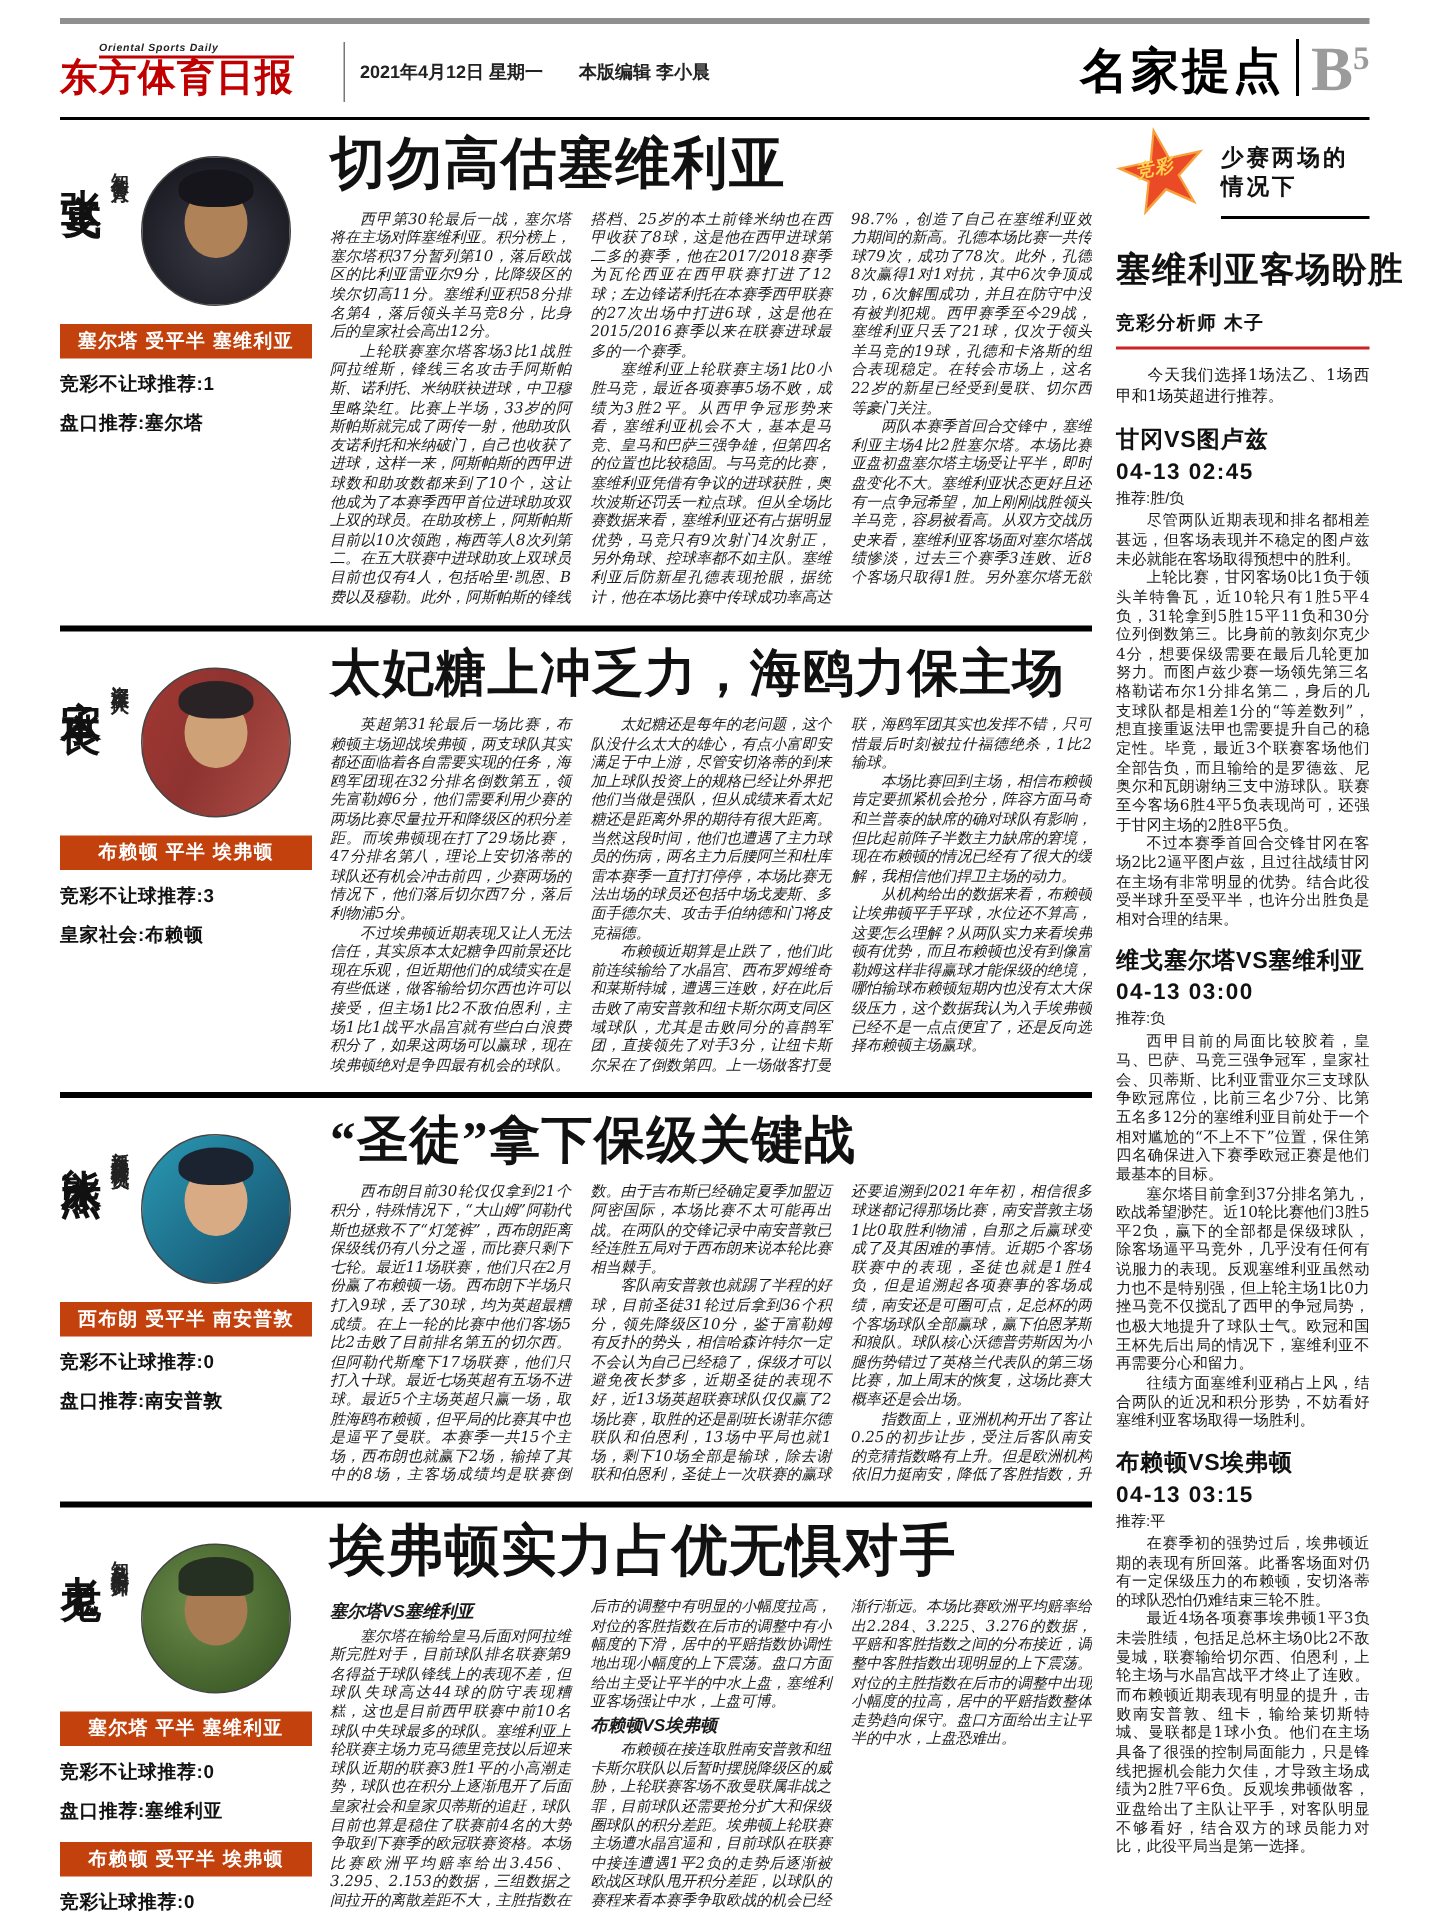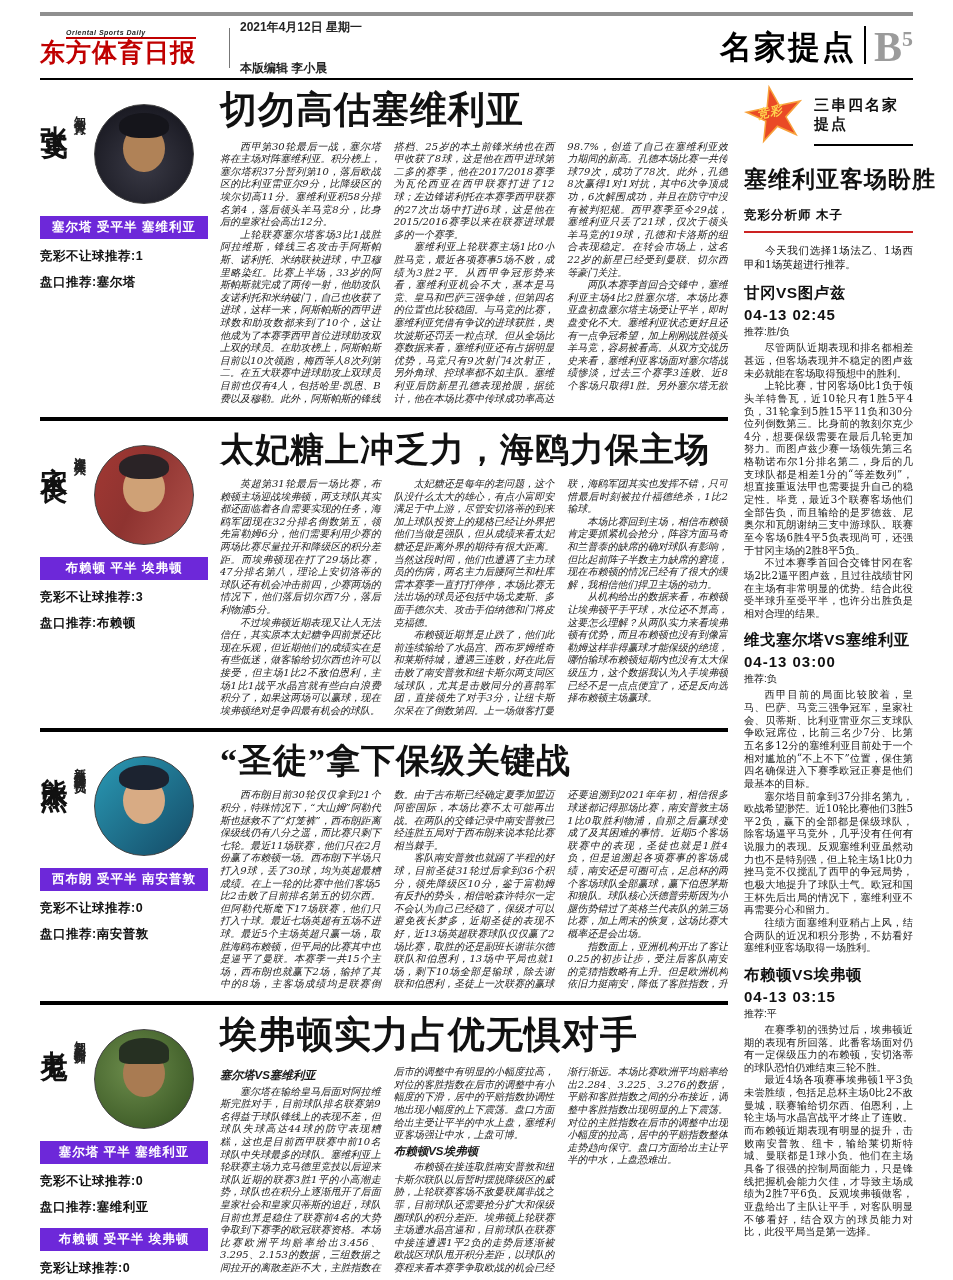--- a/index.html
+++ b/index.html
@@ -9,21 +9,21 @@
 
   
   .top-rule{height:4px;background:#8f8f8f;margin-bottom:6px;}
   .header{display:flex;align-items:center;height:52px;border-bottom:2px solid #000;padding-bottom:4px;}
   .logo{display:flex;flex-direction:column;justify-content:center;margin-right:23px;}
   .logo-en{font-size:7px;font-style:italic;font-weight:bold;color:#222;border-bottom:2px solid #c00000;
            letter-spacing:.5px;padding-bottom:1px;margin-left:26px;}
   .logo-cn{font-size:25px;font-weight:900;color:#c00000;letter-spacing:1px;line-height:1.1;
            font-family:"Liberation Serif",serif;}
   .hdr-div{width:1px;height:40px;background:#777;margin:0 10px;}
-  .hdr-info{display:flex;flex-direction:column;gap:24px;}
+  .hdr-info{display:flex;gap:24px;}
   .hdr-date,.hdr-editor{font-size:12px;font-weight:bold;color:#222;}
   .hdr-right{margin-left:auto;display:flex;}
   .hdr-section{font-size:32px;font-weight:900;letter-spacing:2px;color:#000;
                font-family:"Liberation Serif",serif;}
   .hdr-bar{width:2px;height:38px;background:#000;margin:0 8px;}
   .pg-b{font-size:42px;font-weight:900;color:#9b9b9b;font-family:"Liberation Serif",serif;line-height:1;}
   .pg-n{font-size:22px;font-weight:900;color:#9b9b9b;font-family:"Liberation Serif",serif;}
 
   
   .main{display:flex;gap:16px;}
@@ -42,21 +42,21 @@
   .avatar::before{content:"";position:absolute;left:29%;top:20%;width:42%;height:48%;border-radius:50%;}
   .avatar::after{content:"";position:absolute;left:24%;top:8%;width:52%;height:26%;border-radius:50% 50% 40% 40%;}
   .avatar-1{background:radial-gradient(circle at 50% 60%,#3a3a46 0%,#1d1d26 70%,#101016 100%);}
   .avatar-1::before{background:#b08257;} .avatar-1::after{background:#15151b;}
   .avatar-2{background:linear-gradient(115deg,#a23833 0%,#8e3330 45%,#b0514a 100%);}
   .avatar-2::before{background:#cfa176;} .avatar-2::after{background:#2a2326;}
   .avatar-3{background:linear-gradient(135deg,#2république 0%,#000 0%);background:linear-gradient(135deg,#2a9ab5 0%,#144a66 100%);}
   .avatar-3::before{background:#d8ab84;} .avatar-3::after{background:#1c2330;}
   .avatar-4{background:radial-gradient(circle at 40% 40%,#6d8d4c 0%,#3c5a26 80%);}
   .avatar-4::before{background:#a97b52;} .avatar-4::after{background:#263022;border-radius:50% 50% 20% 20%;}
-  .tagbar{margin-top:12px;background:#6d28d9;color:#fff;font-weight:bold;font-size:12.5px;
+  .tagbar{margin-top:12px;background:#c2410c;color:#fff;font-weight:bold;font-size:12.5px;
           text-align:center;padding:3px 0;letter-spacing:1px;}
   .rec{font-size:12.5px;font-weight:bold;margin-top:9px;letter-spacing:.5px;}
   .pick-group{margin-bottom:6px;}
 
   .art-col{flex:1;min-width:0;}
   .headline{font-size:37px;font-weight:900;margin:0 0 10px 0;letter-spacing:1px;line-height:1.1;
             font-family:"Liberation Serif",serif;white-space:nowrap;}
   .headline.h2s{font-size:34px;}
   .body{column-count:3;column-gap:13px;column-fill:auto;overflow:hidden;
         font-family:"DejaVu Serif","Liberation Serif",serif;font-size:10px;line-height:1.26;
@@ -143,21 +143,21 @@
       <section class="band sep">
         <div class="author-col">
           <div class="author-top">
             <div class="a-name">宋承良</div>
             <div class="a-title">资深媒体人</div>
             <div class="avatar avatar-2"></div>
           </div>
           <div class="pick-group">
             <div class="tagbar">布赖顿 平半 埃弗顿</div>
             <div class="rec">竞彩不让球推荐:3</div>
-            <div class="rec">盘口推荐:布赖顿</div>
+            <div class="rec">皇家社会:布赖顿</div>
           </div>
         </div>
         <div class="art-col">
           <h1 class="headline h2s">太妃糖上冲乏力，海鸥力保主场</h1>
           <div class="body b2">
             <p>英超第31轮最后一场比赛，布赖顿主场迎战埃弗顿，两支球队其实都还面临着各自需要实现的任务，海鸥军团现在32分排名倒数第五，领先富勒姆6分，他们需要利用少赛的两场比赛尽量拉开和降级区的积分差距。而埃弗顿现在打了29场比赛，47分排名第八，理论上安切洛蒂的球队还有机会冲击前四，少赛两场的情况下，他们落后切尔西7分，落后利物浦5分。</p>
             <p>不过埃弗顿近期表现又让人无法信任，其实原本太妃糖争四前景还比现在乐观，但近期他们的成绩实在是有些低迷，做客输给切尔西也许可以接受，但主场1比2不敌伯恩利，主场1比1战平水晶宫就有些白白浪费积分了，如果这两场可以赢球，现在埃弗顿绝对是争四最有机会的球队。</p>
             <p>太妃糖还是每年的老问题，这个队没什么太大的雄心，有点小富即安满足于中上游，尽管安切洛蒂的到来加上球队投资上的规格已经让外界把他们当做是强队，但从成绩来看太妃糖还是距离外界的期待有很大距离。当然这段时间，他们也遭遇了主力球员的伤病，两名主力后腰阿兰和杜库雷本赛季一直打打停停，本场比赛无法出场的球员还包括中场戈麦斯、多面手德尔夫、攻击手伯纳德和门将皮克福德。</p>
             <p>布赖顿近期算是止跌了，他们此前连续输给了水晶宫、西布罗姆维奇和莱斯特城，遭遇三连败，好在此后击败了南安普敦和纽卡斯尔两支同区域球队，尤其是击败同分的喜鹊军团，直接领先了对手3分，让纽卡斯尔呆在了倒数第四。上一场做客打曼联，海鸥军团其实也发挥不错，只可惜最后时刻被拉什福德绝杀，1比2输球。</p>
             <p>本场比赛回到主场，相信布赖顿肯定要抓紧机会抢分，阵容方面马奇和兰普泰的缺席的确对球队有影响，但比起前阵子半数主力缺席的窘境，现在布赖顿的情况已经有了很大的缓解，我相信他们捍卫主场的动力。</p>
@@ -220,21 +220,21 @@
 
     </div>
 
     <aside class="sidebar">
       <div class="side-top">
         <div class="star-wrap">
           <div class="star s-outer"></div>
           <div class="star s-inner"></div>
           <span class="star-text">竞彩</span>
         </div>
-        <div class="side-sec">三串四名家提点</div>
+        <div class="side-sec">少赛两场的情况下</div>
       </div>
 
       <div class="side-headline">塞维利亚客场盼胜</div>
       <div class="side-analyst">竞彩分析师 木子</div>
       <p class="side-intro">今天我们选择1场法乙、1场西甲和1场英超进行推荐。</p>
 
       <div class="match">
         <div class="m-teams">甘冈VS图卢兹</div>
         <div class="m-time">04-13 02:45</div>
         <div class="m-rec">推荐:胜/负</div>

